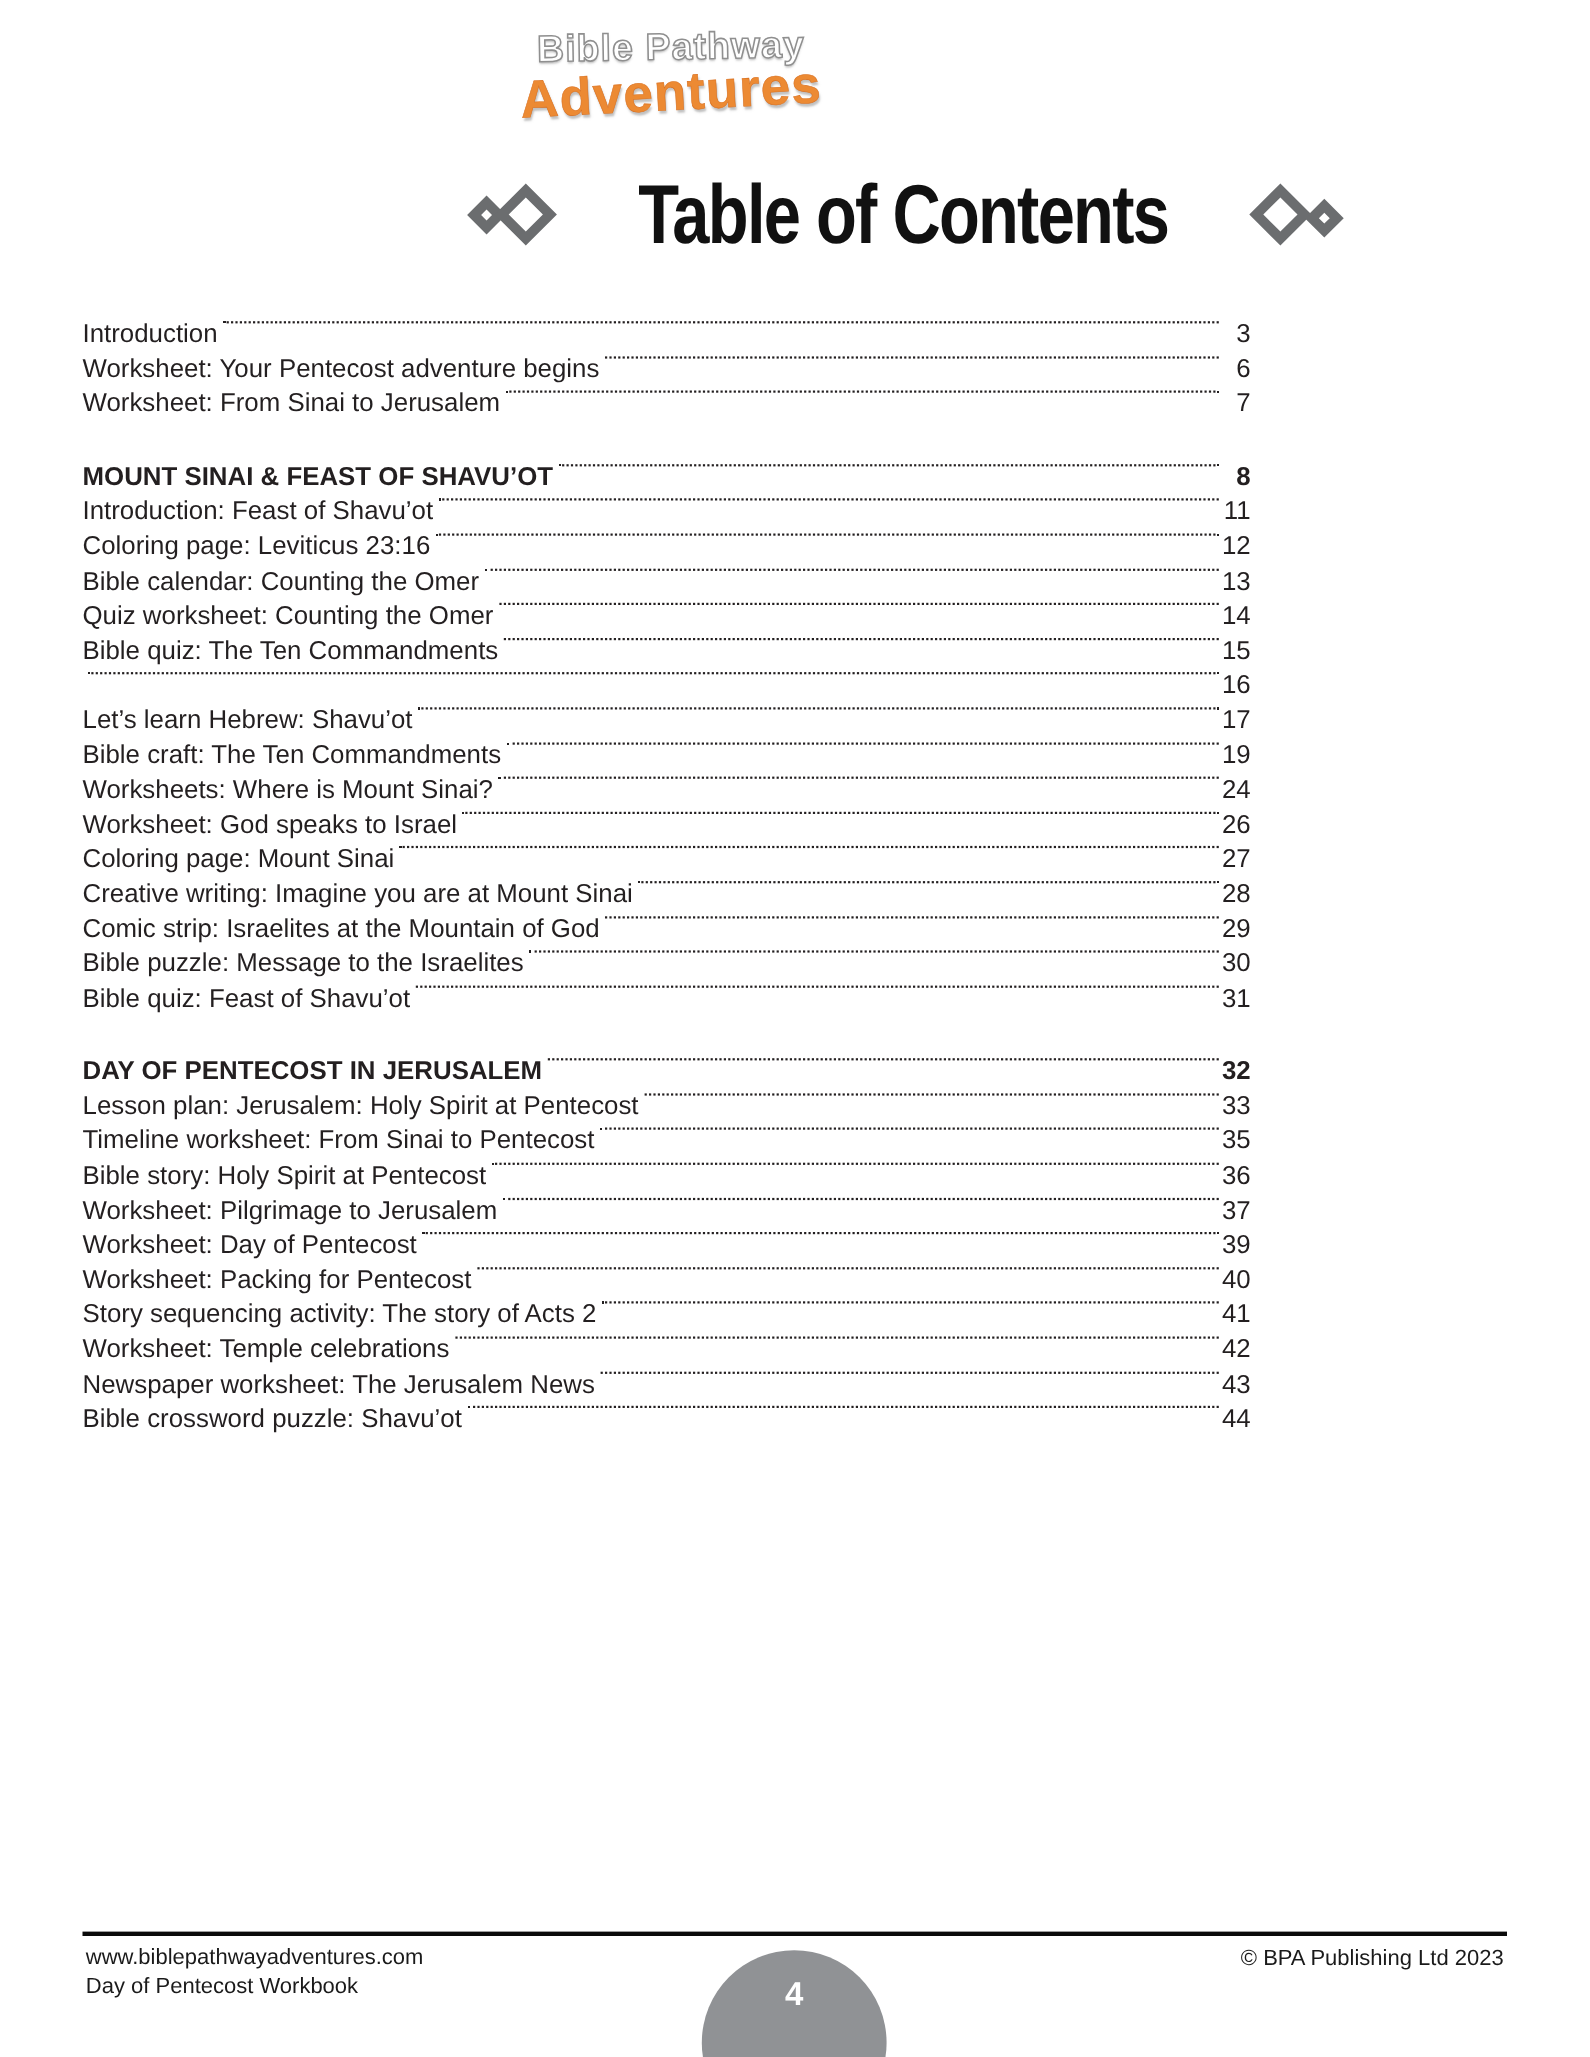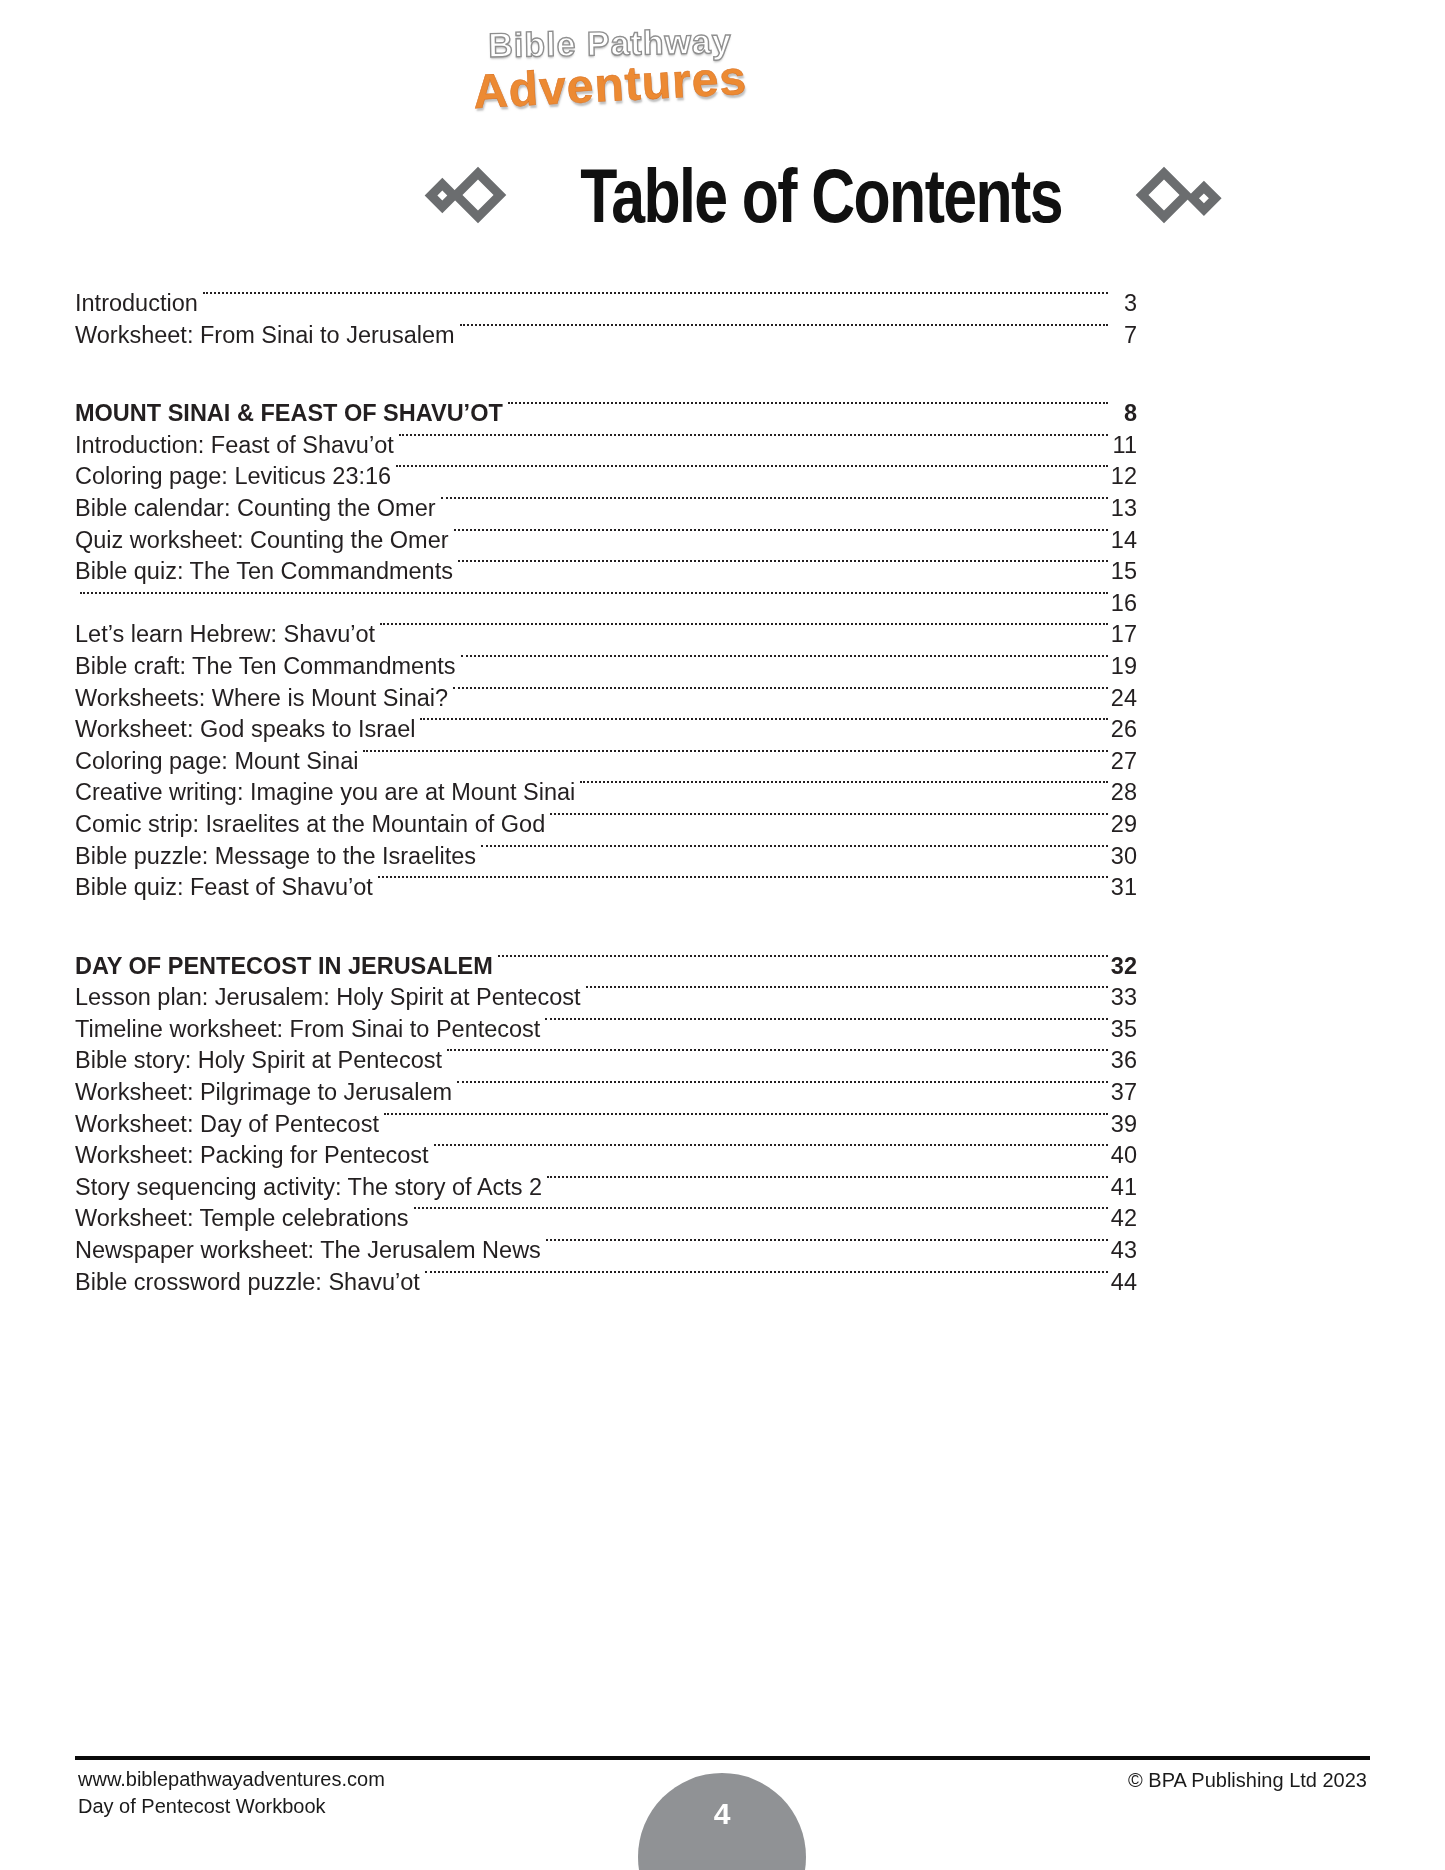--- a/index.html
+++ b/index.html
@@ -51,21 +51,21 @@
   }
   .ornament { display:flex; align-items:center; gap:6px; }
   .diamond { display:inline-block; transform:rotate(45deg); }
   .diamond--small { width:25px; height:25px; border:9px solid #6b6d6f; }
   .diamond--large { width:40px; height:40px; border:9px solid #6b6d6f; }
   .ornament--left .diamond--small { transform:rotate(45deg) translate(2px,-2px); }
   .ornament--right .diamond--small { transform:rotate(45deg) translate(3px,1px); }
 
   
   .toc { position:absolute; left:75px; top:292px; width:1062px; }
-  .toc-group + .toc-group { margin-top:47px; }
+  .toc-group + .toc-group { margin-top:35px; }
   .toc-row {
     display:flex; align-items:flex-start;
     height:31.6px;
     font-size:23.5px; line-height:1;
   }
   .toc-row--bold { font-weight:bold; }
   .toc-label { white-space:nowrap; padding-bottom:3px; }
   .toc-dots {
     flex:1 1 auto;
     border-bottom:2.5px dotted #231f20;
@@ -121,20 +121,25 @@
   </div>
 
   <div class="toc">
       <div class="toc-group">
         <div class="toc-row">
           <span class="toc-label">Introduction</span>
           <span class="toc-dots"></span>
           <span class="toc-page">3</span>
         </div>
         <div class="toc-row">
+          <span class="toc-label">Worksheet: Your Pentecost adventure begins</span>
+          <span class="toc-dots"></span>
+          <span class="toc-page">6</span>
+        </div>
+        <div class="toc-row">
           <span class="toc-label">Worksheet: From Sinai to Jerusalem</span>
           <span class="toc-dots"></span>
           <span class="toc-page">7</span>
         </div>
       </div>
       <div class="toc-group">
         <div class="toc-row toc-row--bold">
           <span class="toc-label">MOUNT SINAI &amp; FEAST OF SHAVU’OT</span>
           <span class="toc-dots"></span>
           <span class="toc-page">8</span>

